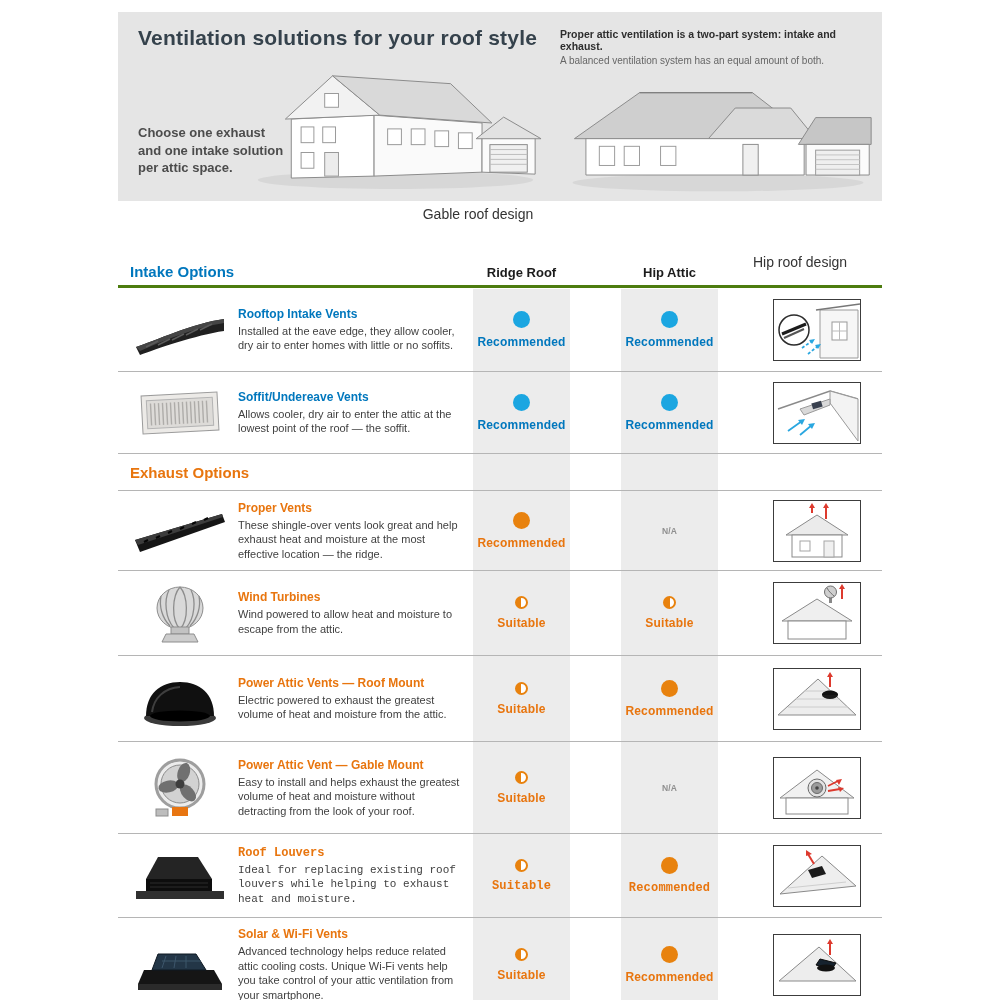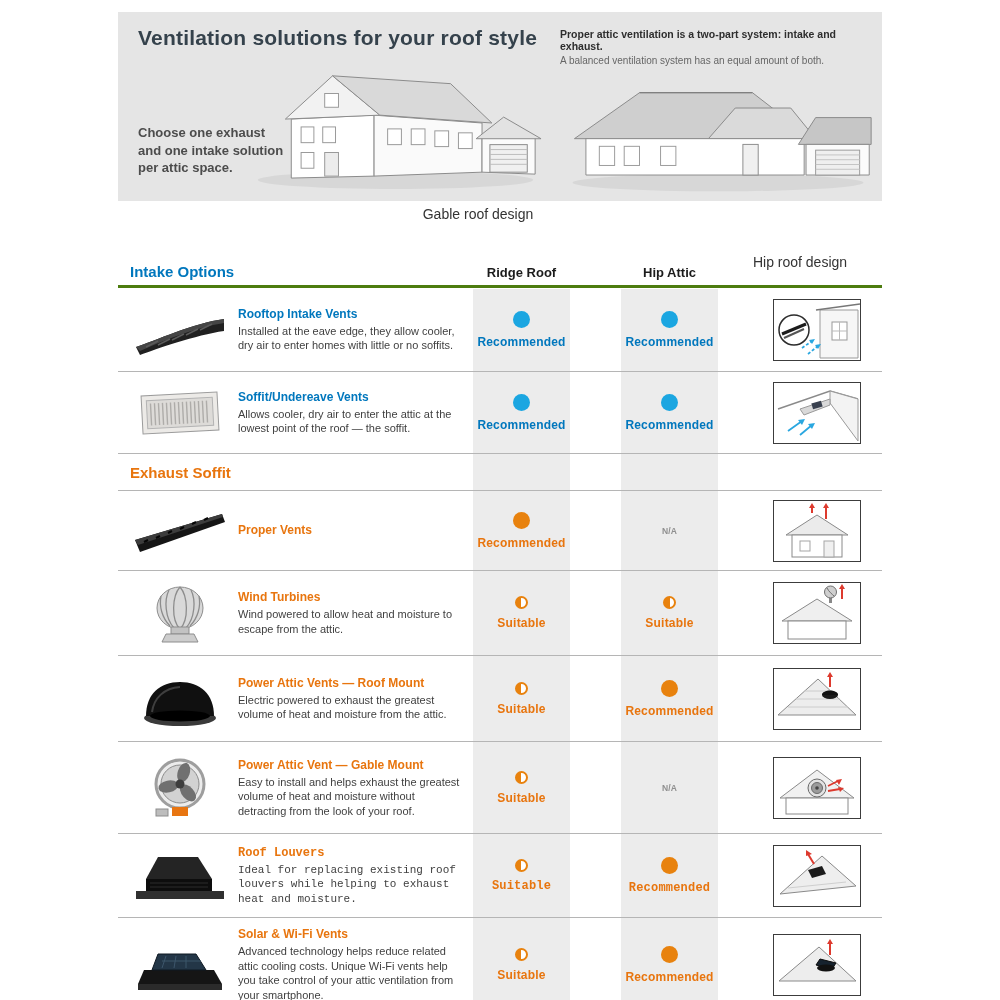--- a/index.html
+++ b/index.html
@@ -185,32 +185,33 @@
             <path d="M4 26 L56 8 L84 16" fill="none" stroke="#8a8a8a" stroke-width="1.5"></path>
             <polygon points="56,8 84,16 84,58 56,20" fill="#f3f3f3" stroke="#9a9a9a"></polygon>
             <polygon points="26,26 56,16 56,22 30,32" fill="#d9d9d9" stroke="#9a9a9a"></polygon>
             <rect x="38" y="19" width="10" height="6" fill="#39414f" transform="rotate(-17 43 22)"></rect>
             <path d="M14 48 L28 38 M26 52 L38 42" stroke="#2aa7e0" stroke-width="1.8" fill="none"></path>
             <polygon points="31,36 24,37 28,42" fill="#2aa7e0"></polygon>
             <polygon points="41,40 34,41 38,46" fill="#2aa7e0"></polygon>
           </svg></div>
   </div>
 <div class="heading-row">
-        <div class="sec-label sec-exhaust">Exhaust Soffit</div>
+        <div class="sec-label sec-exhaust">Exhaust Options</div>
       </div>
   <div class="t-row" style="height: 80px;">
     <div class="product">
           <svg viewBox="0 0 96 62" width="96" height="62">
             <polygon points="3,40 90,14 93,22 8,52" fill="#151515"></polygon>
             <polygon points="3,40 90,14 91,17 6,45" fill="#3c3c3c"></polygon>
             <path d="M12 42 L16 40 M24 38 L28 36 M36 33 L40 31 M48 29 L52 27 M60 24 L64 22 M72 20 L76 18" stroke="#050505" stroke-width="2" fill="none"></path>
           </svg>
         </div>
     <div class="rowtext">
       <div class="row-title exhaust">Proper Vents</div>
+      <div class="row-desc">These shingle-over vents look great and help exhaust heat and moisture at the most effective location — the ridge.</div>
     </div>
     <div class="status status-gable">
           <div class="dot orange"></div>
           <div class="status-label orange">Recommended</div>
         </div>
     <div class="status status-hip">
           <div class="status-label na">N/A</div>
         </div>
     <div class="illu"><svg viewBox="0 0 86 60" width="86" height="60">
             <polygon points="12,34 43,14 74,34" fill="#ebebeb" stroke="#8a8a8a"></polygon>

